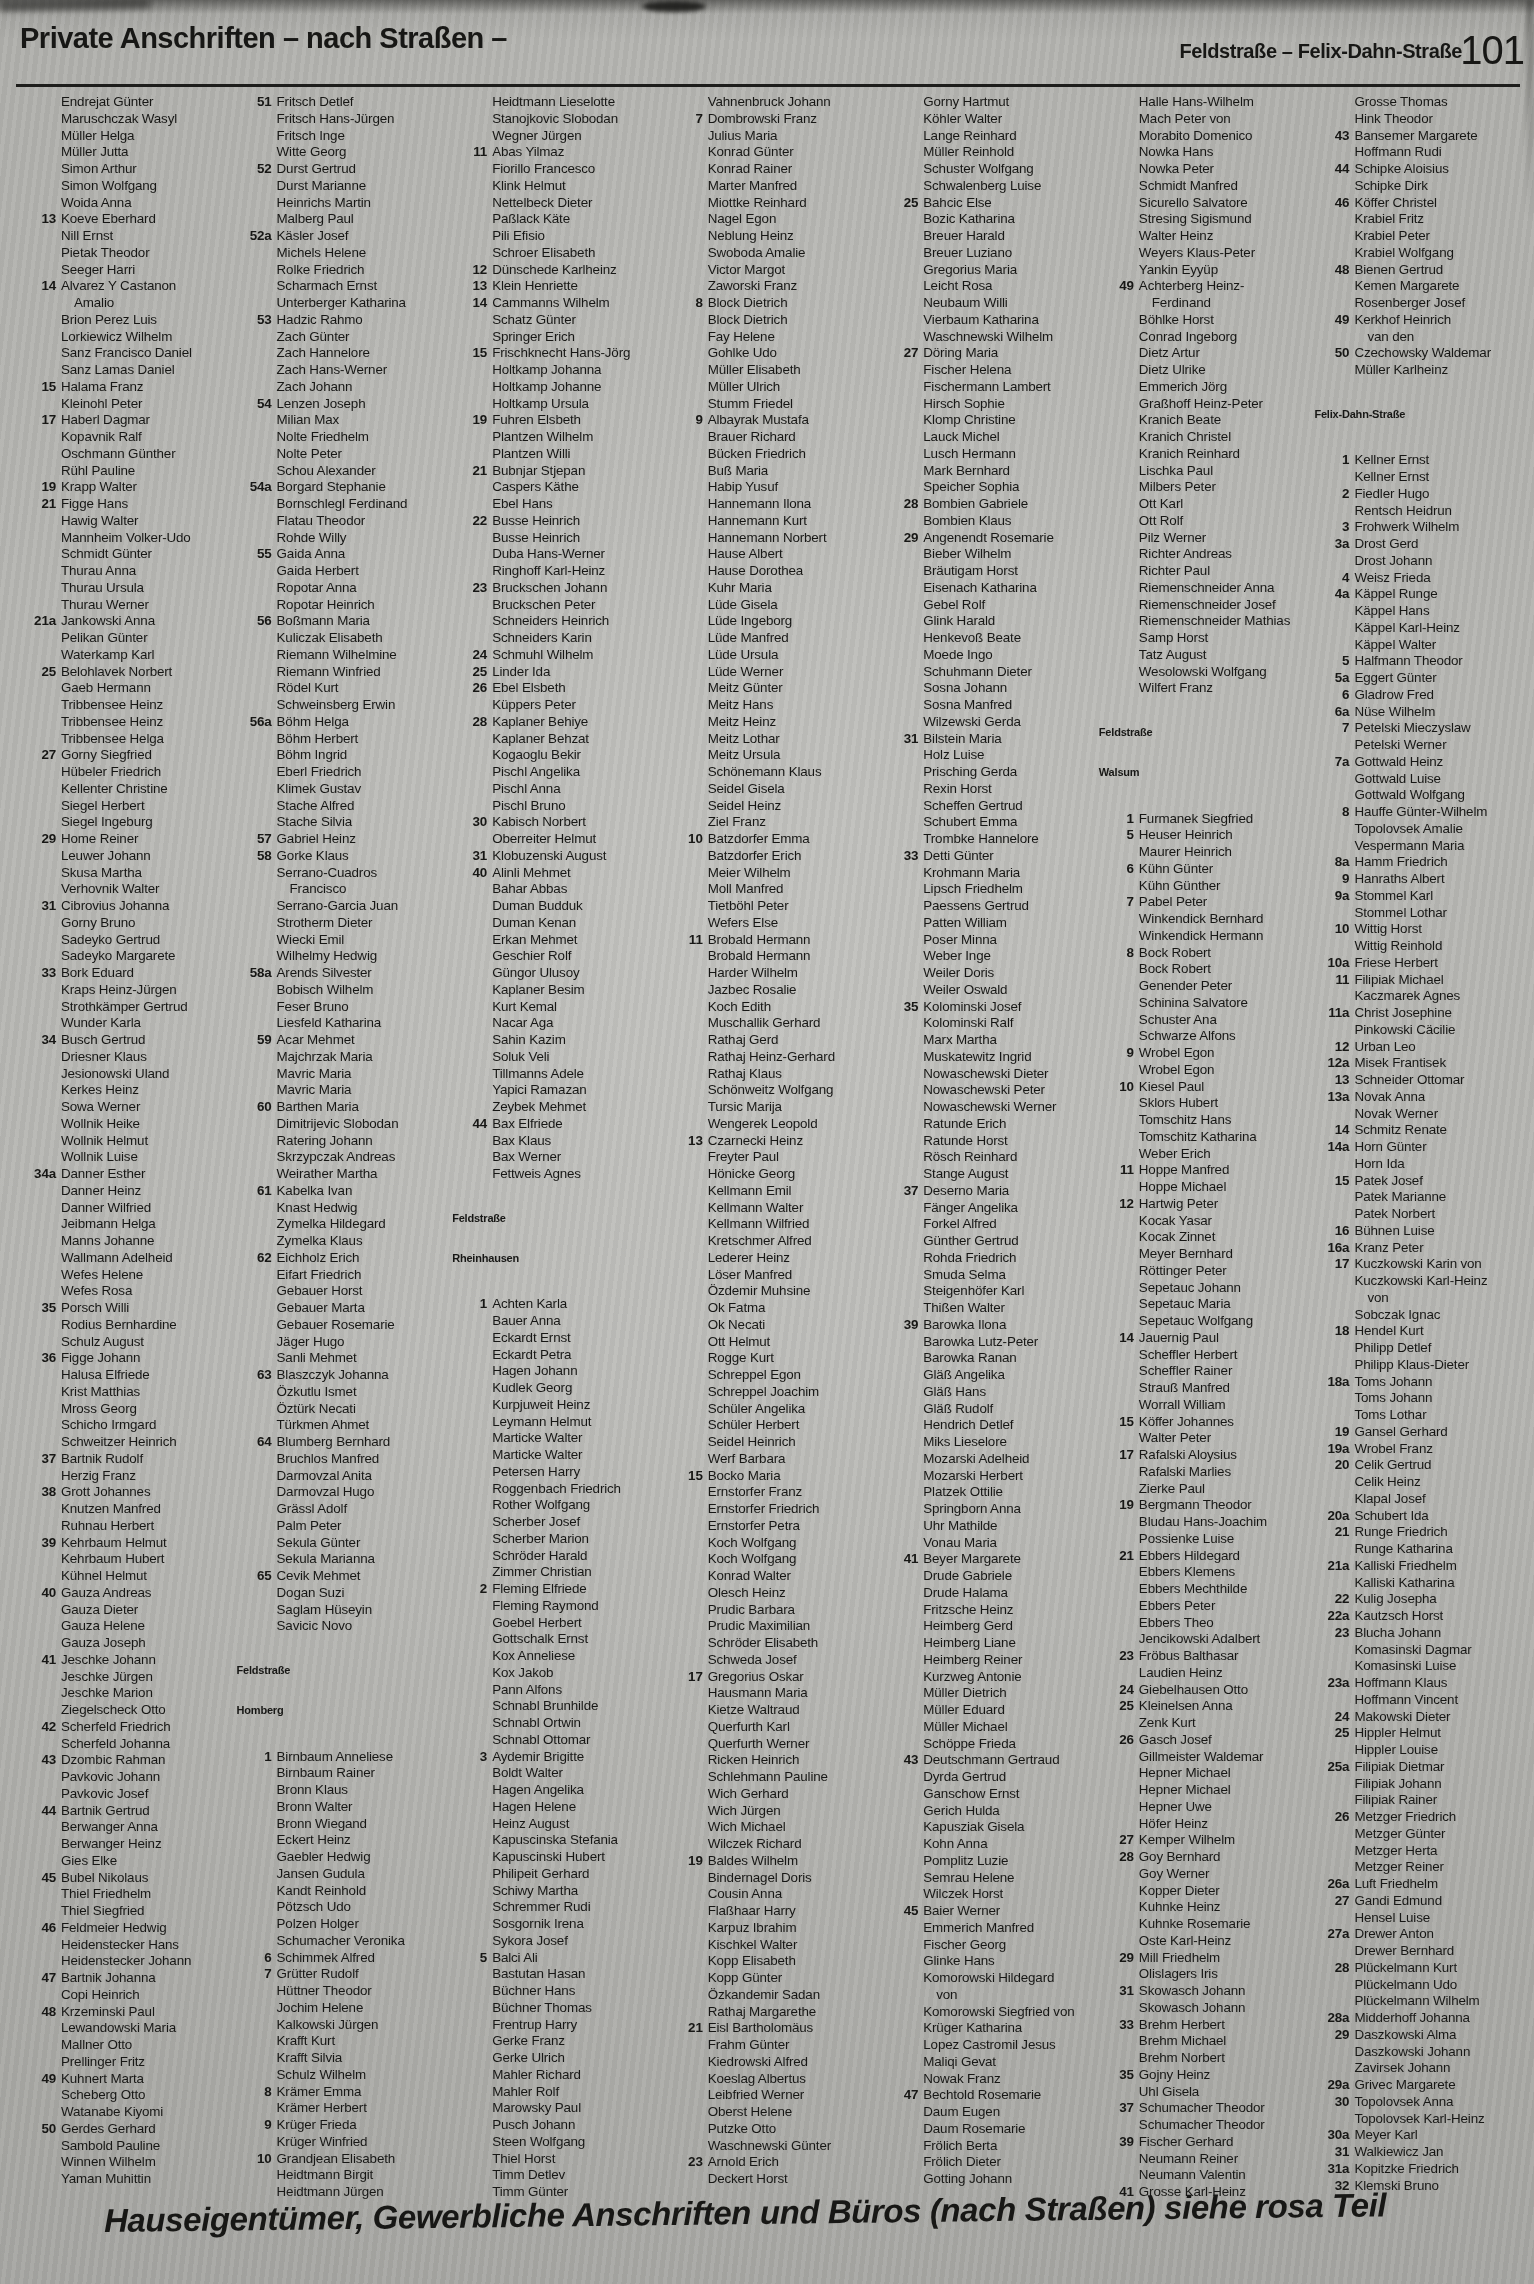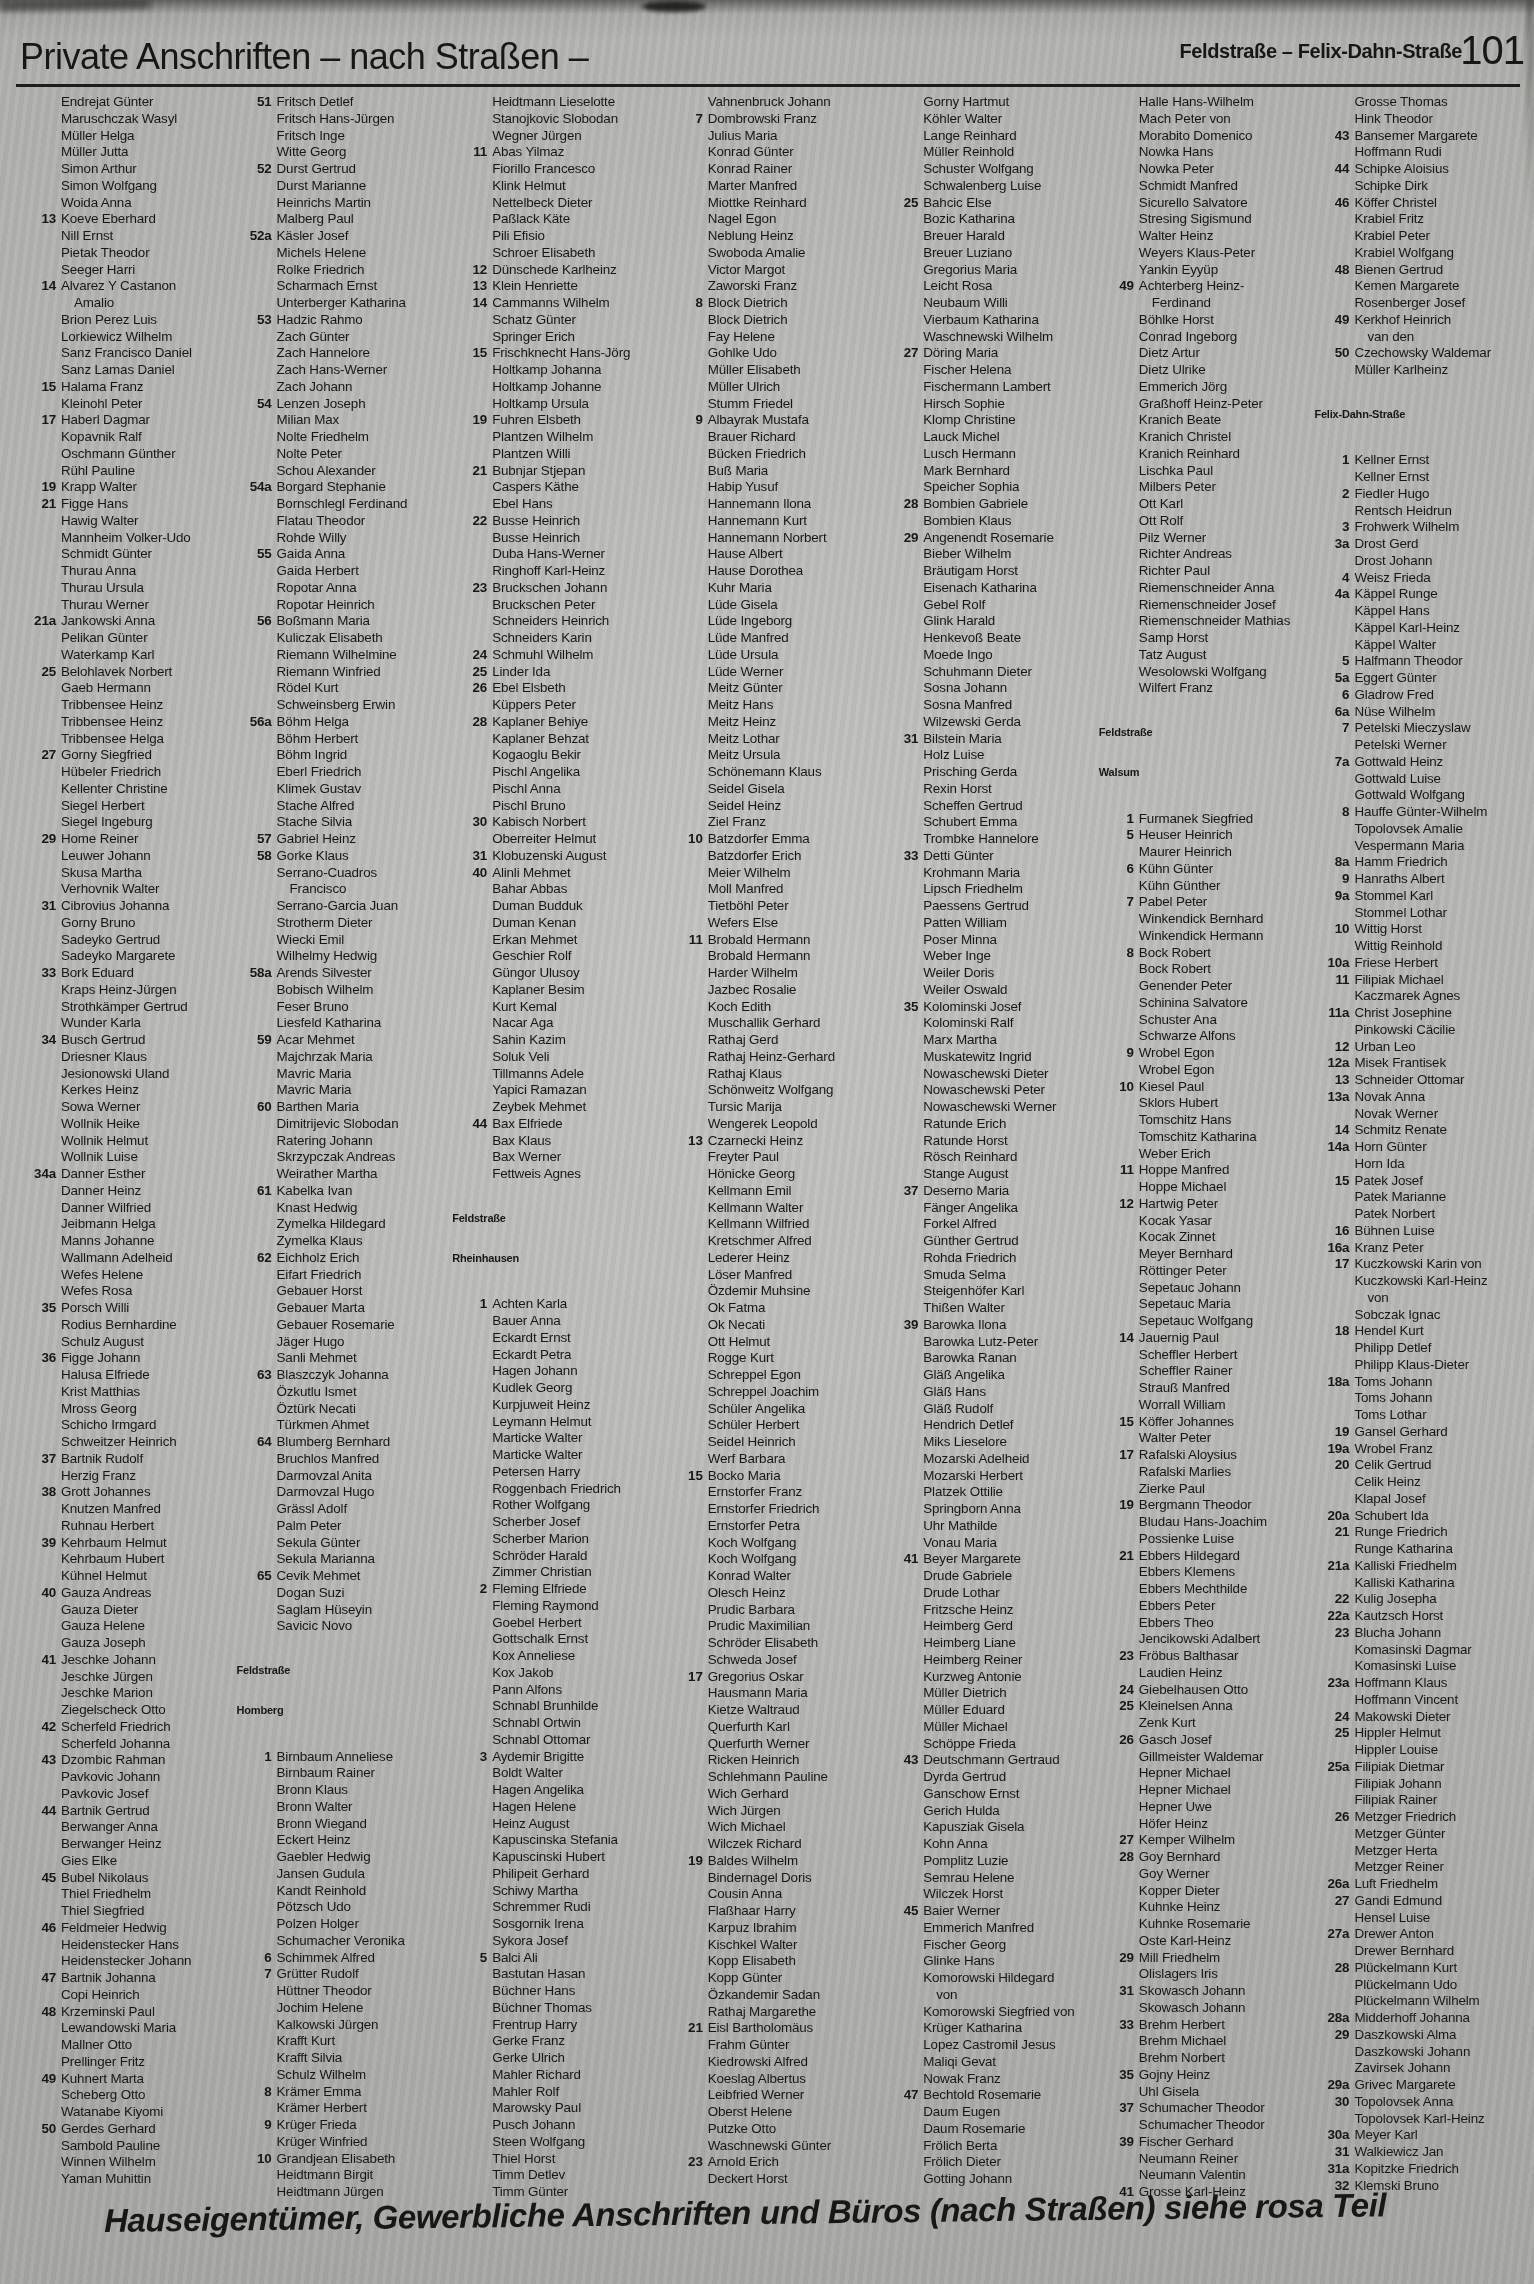--- a/index.html
+++ b/index.html
@@ -15,21 +15,21 @@
   }
   .scan-top{position:absolute;top:0;left:0;right:0;height:14px;
     background:linear-gradient(180deg, rgba(35,35,33,0.50), rgba(35,35,33,0));pointer-events:none;}
   .scan-blob{position:absolute;top:1px;left:642px;width:64px;height:11px;background:#141412;
     border-radius:50%;filter:blur(2px);opacity:.85;}
   .scan-corner{position:absolute;top:0;left:0;width:150px;height:10px;background:#2a2a28;
     filter:blur(3px);opacity:.55;transform:rotate(-1.2deg);}
   .scan-right{position:absolute;top:0;right:0;width:8px;height:220px;
     background:linear-gradient(180deg, rgba(30,30,28,0.35), rgba(30,30,28,0));filter:blur(2px);}
 
-  .hdr-left{position:absolute;left:20px;top:36px;font-size:36px;font-weight:400;
+  .hdr-left{position:absolute;left:20px;top:22px;font-size:29px;font-weight:700;
     letter-spacing:-0.5px;white-space:nowrap;}
   .hdr-right{position:absolute;right:72px;top:40px;font-size:20px;font-weight:700;
     letter-spacing:-0.4px;white-space:nowrap;}
   .hdr-page{position:absolute;right:10px;top:28px;font-size:40px;font-weight:400;
     letter-spacing:-1px;}
   .hdr-rule{position:absolute;left:16px;right:14px;top:84px;height:3px;background:#1d1d1b;}
 
   #columns{position:absolute;left:16px;top:94px;width:1504px;
     display:grid;grid-template-columns:repeat(7,1fr);column-gap:5px;}
   .col{min-width:0;}
@@ -1900,21 +1900,21 @@
         <span class="nm">Vonau Maria</span>
       </div>
       <div class="line">
         <span class="num">41</span>
         <span class="nm">Beyer Margarete</span>
       </div>
       <div class="line plain">
         <span class="nm">Drude Gabriele</span>
       </div>
       <div class="line plain">
-        <span class="nm">Drude Lothar</span>
+        <span class="nm">Drude Halama</span>
       </div>
       <div class="line plain">
         <span class="nm">Fritzsche Heinz</span>
       </div>
       <div class="line plain">
         <span class="nm">Heimberg Gerd</span>
       </div>
       <div class="line plain">
         <span class="nm">Heimberg Liane</span>
       </div>

